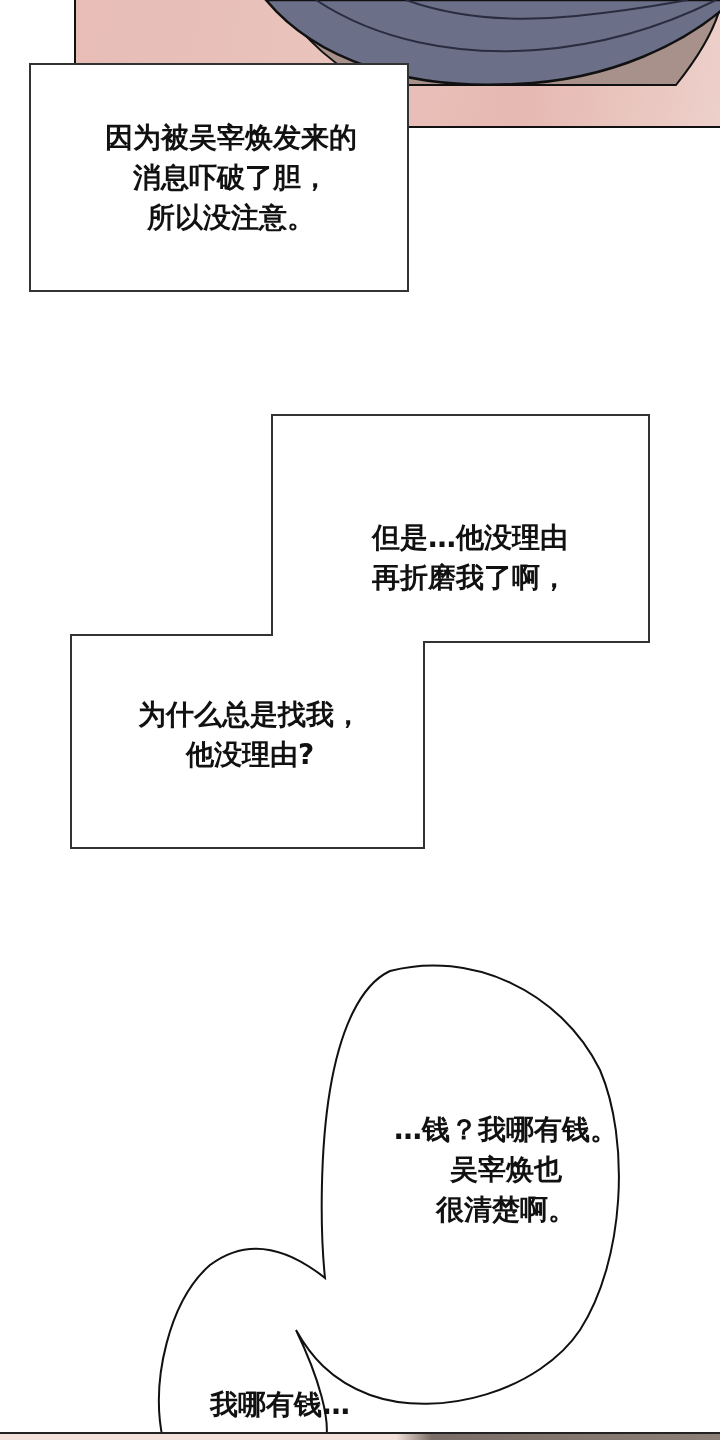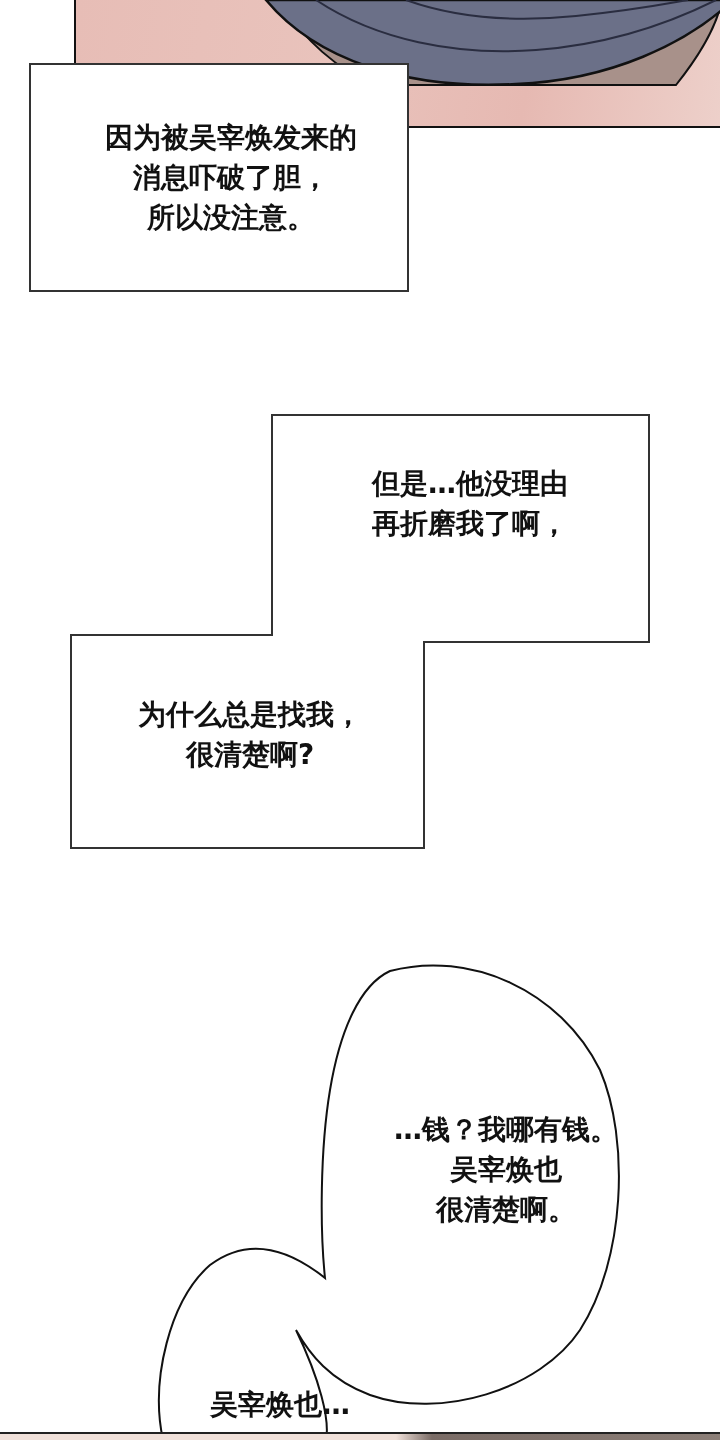--- a/index.html
+++ b/index.html
@@ -44,29 +44,29 @@
 
 <div class="caption-box" style="left:29px; top:63px; width:380px; height:229px;padding-left:24px;">
   <span class="txt">因为被吴宰焕发来的
 消息吓破了胆，
 所以没注意。</span>
 </div>
 
 <svg class="step-wrap" width="720" height="1440">
   <path d="M272 415 L649 415 L649 642 L424 642 L424 848 L71 848 L71 635 L272 635 Z" fill="#fff" stroke="#333" stroke-width="2"></path>
 </svg>
-<div class="text-abs" style="left:330px; top:464px; width:280px;">但是…他没理由
+<div class="text-abs" style="left:330px; top:518px; width:280px;">但是…他没理由
 再折磨我了啊，</div>
 <div class="text-abs" style="left:90px; top:695px; width:320px;">为什么总是找我，
-很清楚啊?</div>
+他没理由?</div>
 
 <svg class="step-wrap" width="720" height="1440">
   <path d="M390 971 C470 950 560 990 600 1070 C630 1140 625 1260 580 1330 C540 1390 440 1420 370 1395
            C330 1380 310 1355 296 1330 C320 1380 330 1420 326 1440 L163 1440
            C150 1380 170 1300 210 1265 C250 1235 290 1250 325 1278
            C320 1230 320 1150 330 1090 C340 1030 360 985 390 971 Z" fill="#fff" stroke="#111" stroke-width="2"></path>
 </svg>
 <div class="text-abs" style="left:366px; top:1110px; width:280px;">…钱？我哪有钱。
 吴宰焕也
 很清楚啊。</div>
-<div class="text-abs" style="left:180px; top:1385px; width:200px;">吴宰焕也…</div>
+<div class="text-abs" style="left:180px; top:1385px; width:200px;">我哪有钱…</div>
 
 <div class="panel-bottom"></div>
 
 </body></html>

